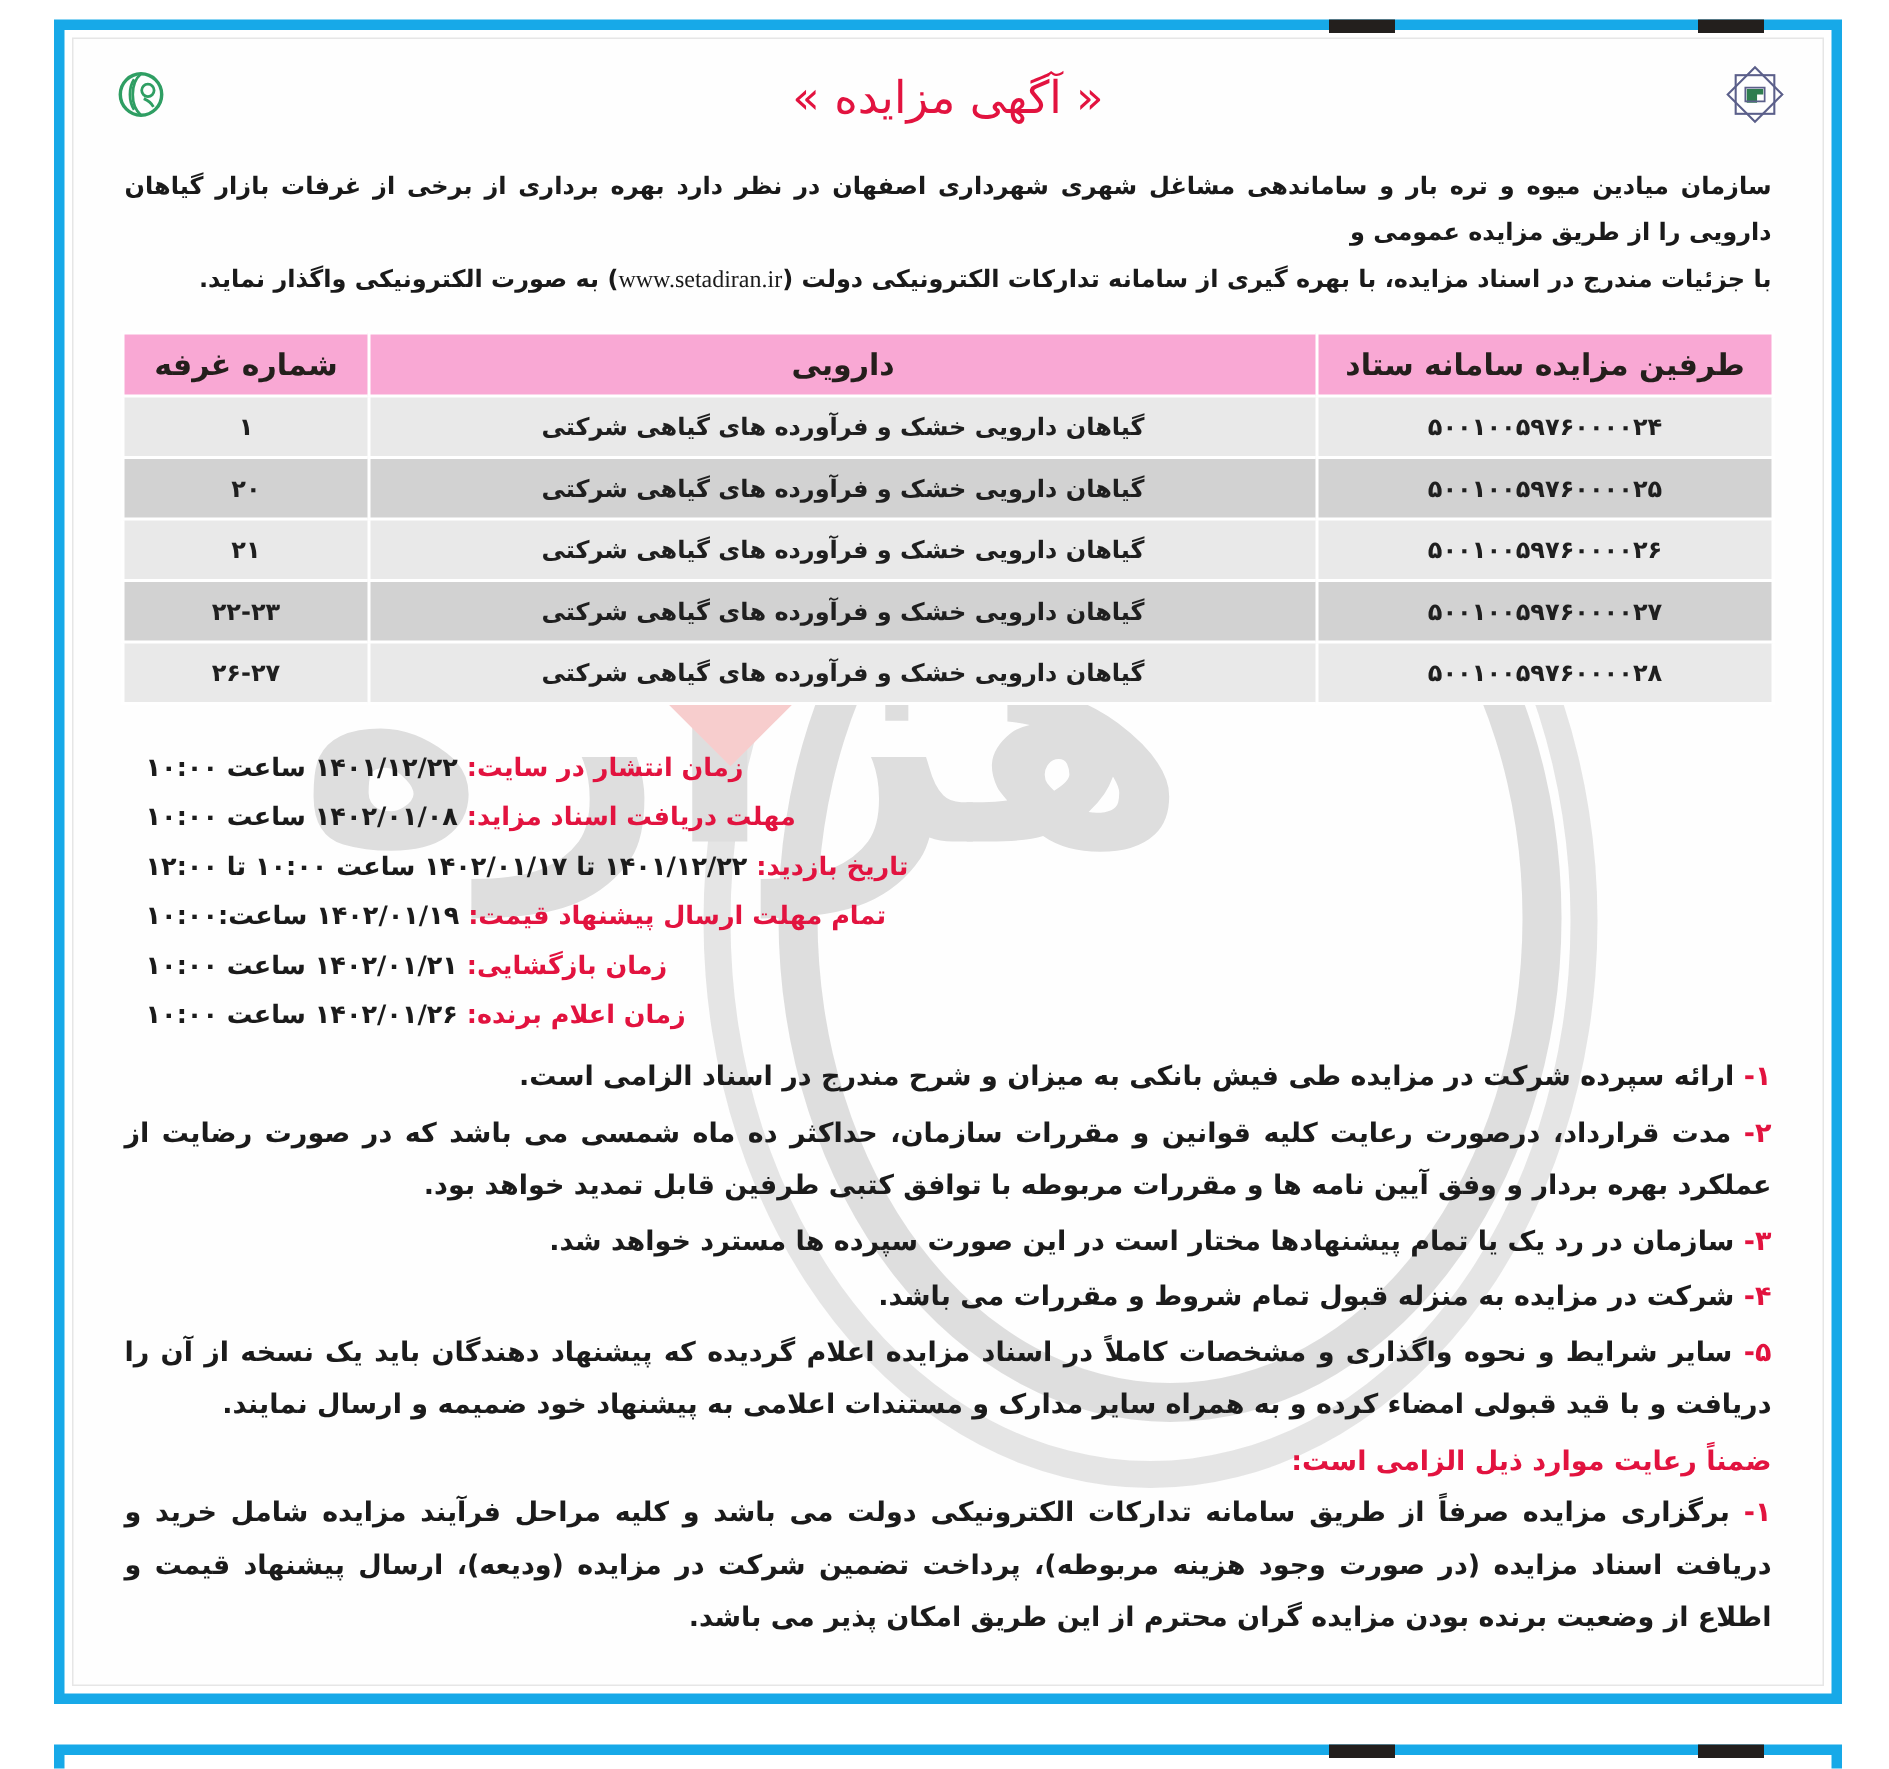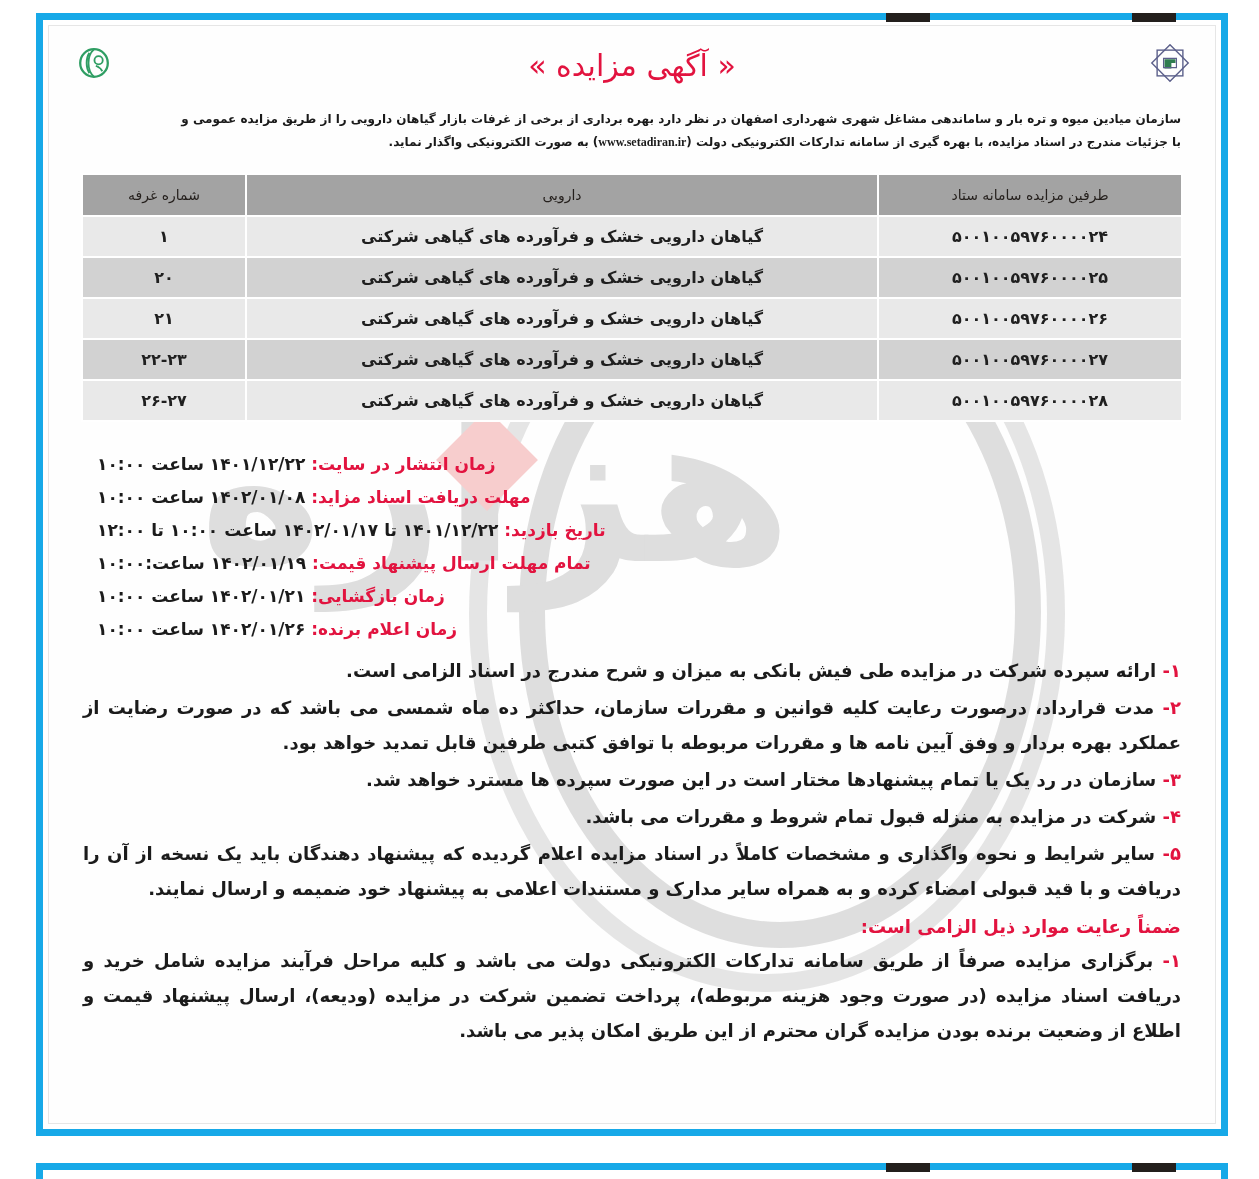--- a/index.html
+++ b/index.html
@@ -130,46 +130,46 @@
     font-size: 30px;
     font-weight: 400;
     padding-top: 22px;
     letter-spacing: -1px;
   }
 
   
   .intro {
     margin: 4px 34px 0 34px;
     text-align: justify;
-    font-size: 12px;
+    font-size: 16px;
     font-weight: 700;
     color: #1a1a1a;
     line-height: 1.95;
     direction: rtl;
   }
   .intro .latin {
     font-family: "Liberation Serif", "DejaVu Serif", serif;
     direction: ltr;
     unicode-bidi: embed;
-    font-weight: 700;
+    font-weight: 400;
   }
 
   
   table.auction {
     margin: 18px 32px 0 32px;
     width: calc(100% - 64px);
     border-collapse: collapse;
     direction: rtl;
     table-layout: fixed;
   }
   table.auction th {
-    background: #a3a3a3;
+    background: #f9a8d4;
     color: #241f1c;
-    font-size: 14px;
-    font-weight: 400;
+    font-size: 20px;
+    font-weight: 700;
     height: 38px;
     border: 2px solid #ffffff;
     text-align: center;
   }
   table.auction td {
     font-size: 16px;
     font-weight: 700;
     color: #1f1f1f;
     height: 37px;
     text-align: center;

